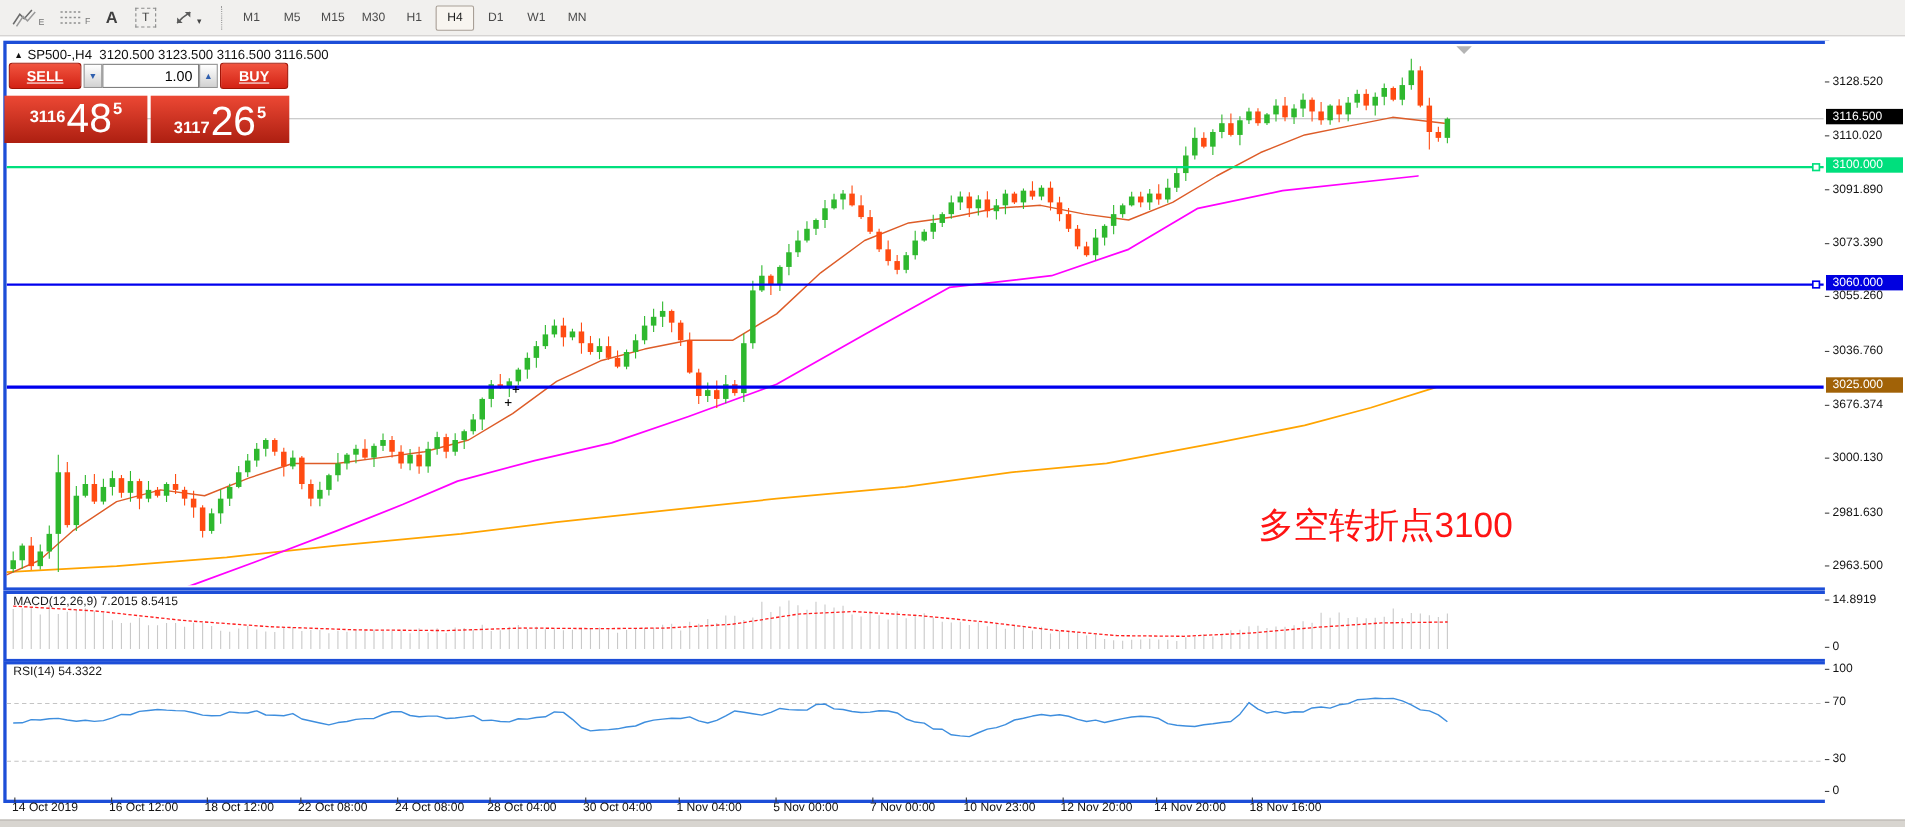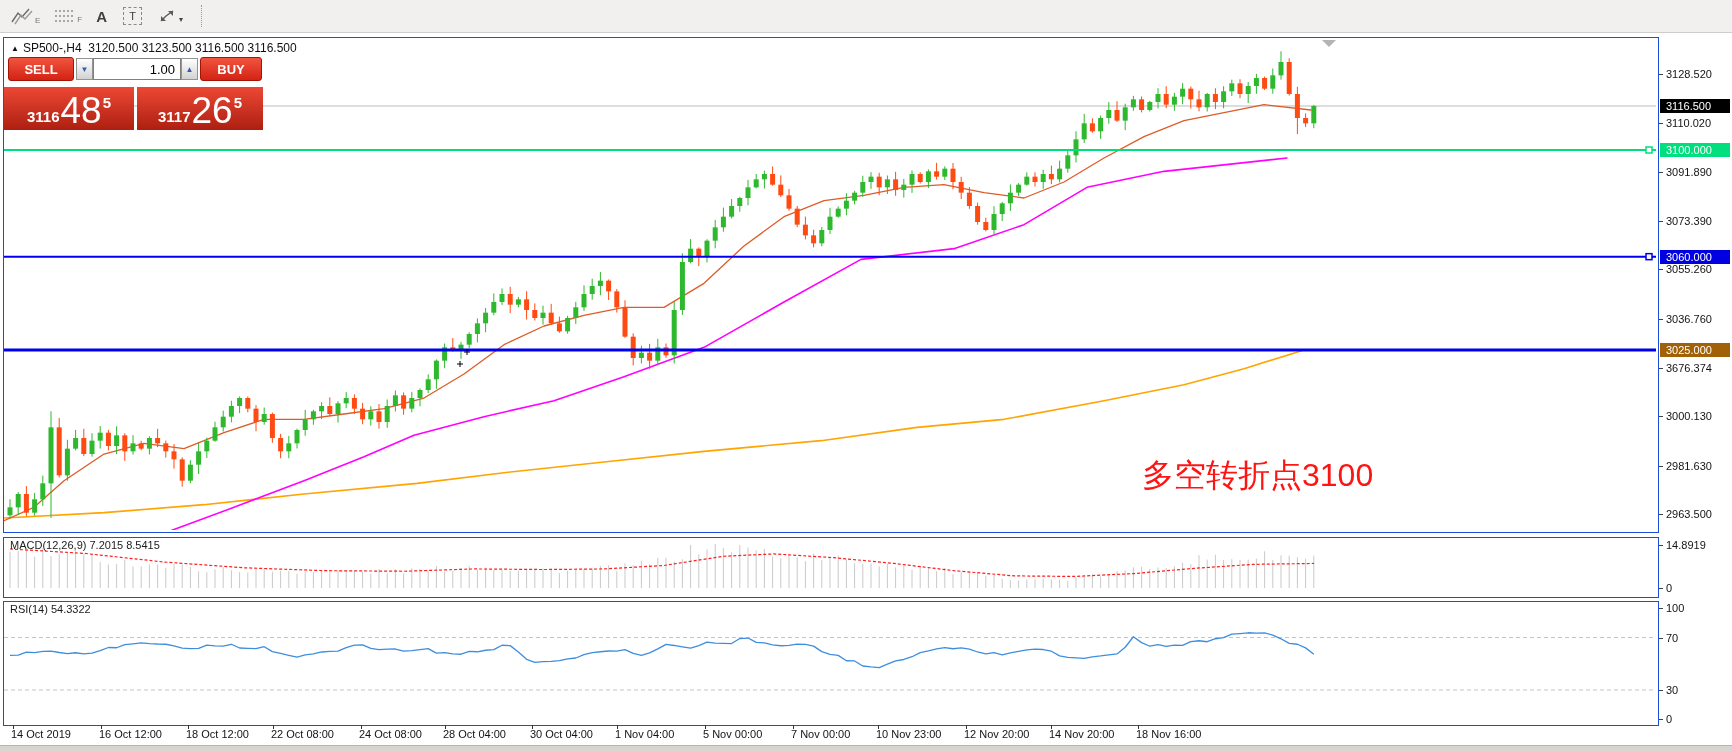--- a/index.html
+++ b/index.html
@@ -14,21 +14,21 @@
   .icon-a{font-size:15px;font-weight:bold;color:#3f3f3f;margin-right:16px;}
   .icon-t-box{width:17px;height:16px;border:1px dashed #8a8a8a;font-size:11px;color:#3f3f3f;
               text-align:center;line-height:16px;margin-right:16px;}
   .caret{font-size:8px;color:#444;margin-left:3px;}
   .tb-sep{height:22px;border-left:1px dotted #9a9a9a;margin:0 9px 0 4px;}
   .tf-btn{min-width:29px;padding:0 2px;height:21px;line-height:21px;text-align:center;font-size:11px;
           color:#4a4a4a;margin-right:2px;border:1px solid transparent;border-radius:2px;cursor:default;}
   .tf-btn.active{background:#f8f5f0;border-color:#a89f96;color:#1d1d1d;}
 
   
-  .panel{position:absolute;left:3px;width:1654px;background:#fff;border:1px solid #1d4ed8;}
+  .panel{position:absolute;left:3px;width:1654px;background:#fff;border:3px solid #1d4ed8;}
   #main-panel{top:37px;height:494px;}
   #macd-panel{top:537px;height:59px;}
   #rsi-panel{top:601px;height:123px;}
   .panel svg{position:absolute;left:0;top:0;}
   .panel-label{position:absolute;left:6px;top:1px;font-size:11px;color:#1b1b1b;z-index:5;white-space:pre;}
   .header-line{position:absolute;left:7px;top:3px;font-size:12px;color:#101010;z-index:5;white-space:pre;}
   .header-line .tri{font-size:8px;vertical-align:1px;margin-right:4px;}
 
   
   .gutter{position:absolute;left:1659px;top:37px;width:73px;height:715px;background:#fff;}
@@ -40,34 +40,34 @@
   .date-axis{position:absolute;left:3px;top:728px;width:1660px;height:16px;}
   .date-label{position:absolute;top:0;font-size:11px;color:#131313;white-space:nowrap;}
   .date-tick{position:absolute;top:-3px;width:1px;height:4px;background:#333;}
   .bottom-strip{position:absolute;left:0;right:0;top:745px;height:7px;background:#d8d5d0;border-top:1px solid #b9b6b1;}
 
   
   #trade{position:absolute;left:4px;top:57px;width:259px;z-index:8;}
   .tw-row1{position:relative;height:27px;}
   .btn-sell,.btn-buy{position:absolute;top:0;height:24px;line-height:24px;text-align:center;color:#fff;
      font-size:13px;font-weight:bold;background:linear-gradient(#f1543f,#d32315);
-     border:1px solid #a21406;border-radius:3px;box-sizing:border-box;cursor:pointer;}
+     border:1px solid #a21406;border-radius:3px;box-sizing:border-box;cursor:pointer;text-decoration:underline;}
   .btn-sell{left:4px;width:66px;}
   .btn-buy{right:1px;width:62px;}
   .spin{position:absolute;top:1px;width:17px;height:22px;background:linear-gradient(#ffffff,#d2d2d2);
         border:1px solid #939393;color:#2f5fae;font-size:8px;text-align:center;line-height:22px;
         box-sizing:border-box;cursor:pointer;}
   #spin-down{left:72px;}
   #spin-up{left:177px;}
   #lot{position:absolute;left:89px;top:1px;width:88px;height:22px;border:1px solid #7f7f7f;font-size:13px;
        text-align:right;padding:0 5px 0 0;box-sizing:border-box;font-family:"Liberation Sans",sans-serif;}
   .tw-row2{position:relative;height:43px;margin-top:3px;}
   .price-box{position:absolute;top:0;height:43px;background:linear-gradient(#ec4834,#ad1f11);color:#fff;
              display:flex;align-items:flex-end;justify-content:center;cursor:pointer;}
-  #sell-box{left:0;width:130px;}
+  #sell-box{left:0;width:130px;align-items:center;}
   #buy-box{left:133px;width:126px;}
   .pp{font-size:15px;font-weight:bold;line-height:18px;margin:0 1px 4px 0;}
   .pb{font-size:37px;line-height:34px;font-weight:400;margin-bottom:2px;}
   .ps{font-size:15px;font-weight:bold;margin:0 0 19px 1px;}
 
   
   #annotation{position:absolute;left:1138px;top:412px;font-size:32px;line-height:50px;
               color:#ff1414;z-index:6;white-space:nowrap;font-family:sans-serif;}
 </style>
 </head>
@@ -93,20 +93,31 @@
     <span class="icon-t-box">T</span>
     <span class="tool-icon">
       <svg width="18" height="16">
         <path d="M3,13 L8,8 M8,8 L15,3" stroke="#5a5a5a" stroke-width="1.4" fill="none"></path>
         <path d="M15,3 L10,3 L15,8 Z" fill="#5a5a5a"></path>
         <path d="M3,13 L8,13 L3,8 Z" fill="#5a5a5a"></path>
       </svg>
       <span class="caret">▾</span>
     </span>
     <span class="tb-sep"></span>
+    <span id="tf-buttons" style="display: inline-flex;">
+        <span class="tf-btn">M1</span>
+        <span class="tf-btn">M5</span>
+        <span class="tf-btn">M15</span>
+        <span class="tf-btn">M30</span>
+        <span class="tf-btn">H1</span>
+        <span class="tf-btn active">H4</span>
+        <span class="tf-btn">D1</span>
+        <span class="tf-btn">W1</span>
+        <span class="tf-btn">MN</span>
+      </span>
   </div>
 
   <div class="panel" id="main-panel">
     <div class="header-line"><span class="tri">▲</span><span>SP500-,H4</span><span>  </span><span>3120.500 3123.500 3116.500 3116.500</span></div>
     <svg id="chart-svg" width="1652" height="492">
         <line x1="0" x2="1652" y1="67.99945" y2="67.99945" stroke="#bbbbbb" stroke-width="1"></line>
         <polyline points="0,480.0046 100,474.6712 200,466.6711 300,456.0043 413,445.33750000000003 500,434.6707 600,424.0039 700,413.3371 817,402.6703 913,389.3368 1000,381.3367 1100,362.6698 1180,346.6696 1240,330.6694 1300,312.0025" fill="none" stroke="#ffa400" stroke-width="1.6" stroke-linejoin="round" stroke-linecap="round"></polyline>
         <polyline points="165,493.3381 230,469.3378 300,442.6708 360,418.6705 410,397.3369 480,378.67 550,362.6698 620,338.66949999999997 700,309.3358 780,264.0019 857,221.3347 950,210.6679 1020,186.6676 1083,149.3338 1160,133.3336 1283,120.0001" fill="none" stroke="#ff00ff" stroke-width="1.6" stroke-linejoin="round" stroke-linecap="round"></polyline>
         <polyline points="0,482.67130000000003 30,469.3378 60,442.6708 100,416.0038 140,405.337 180,410.67040000000003 220,394.6702 260,381.3367 300,381.3367 340,376.0033 380,370.6699 420,360.0031 460,336.0028 500,306.6691 540,288.0022 580,277.3354 620,269.3353 660,269.3353 700,245.335 740,208.00119999999998 780,178.66750000000002 820,162.6673 860,157.3339 900,149.3338 940,146.6671 980,154.6672 1020,160.0006 1060,144.0004 1100,120.0001 1140,98.6665 1180,82.6663 1220,74.6662 1260,66.6661 1307,71.9995" fill="none" stroke="#dd5c28" stroke-width="1.3" stroke-linejoin="round" stroke-linecap="round"></polyline>
         <line x1="6" x2="6" y1="461.27957250950914" y2="480.1658264441498" stroke="#2eb82e" stroke-width="1"></line>

